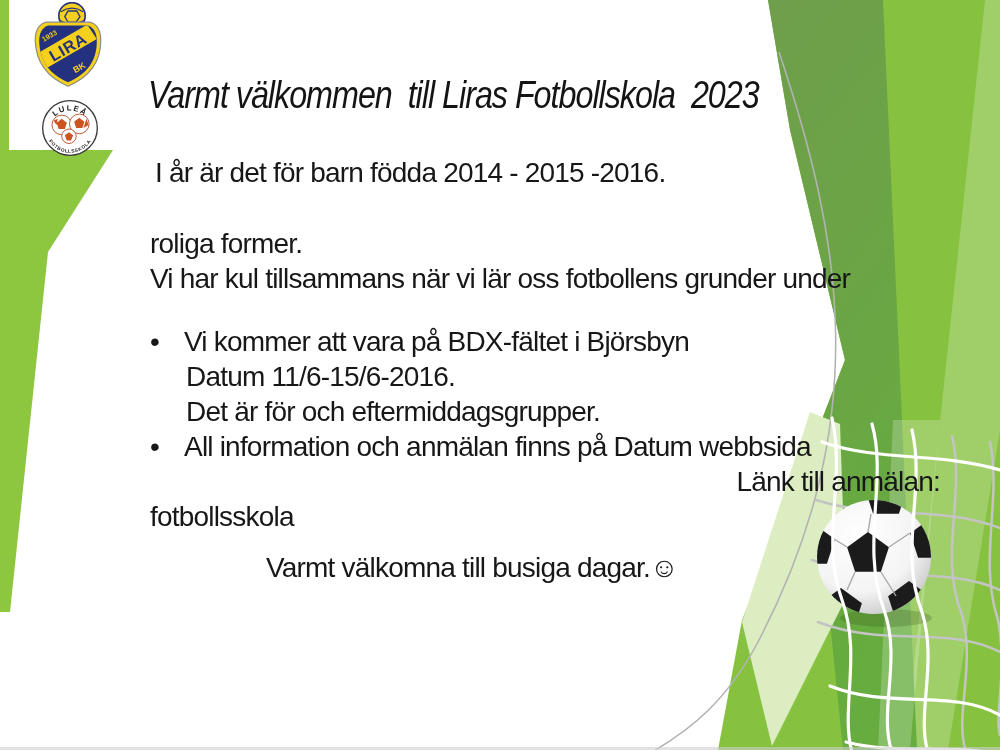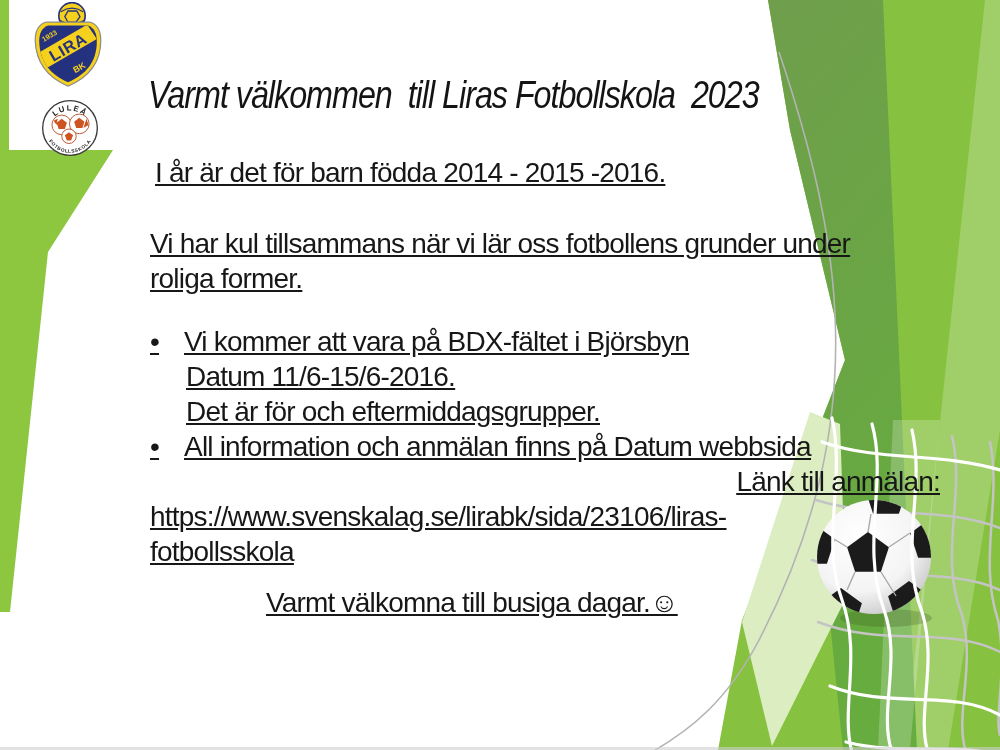--- a/index.html
+++ b/index.html
@@ -13,21 +13,21 @@
   .logo-school{left:37px;top:98px;width:66px;height:60px;}
   .title{
     position:absolute;left:148px;top:74px;
     font-size:38px;font-style:italic;font-weight:500;letter-spacing:-1.2px;
     white-space:pre;transform:scaleX(0.85);transform-origin:left top;color:#141414;
   }
   .textcol{
     position:absolute;left:150px;top:155px;width:790px;
     font-size:28px;line-height:35px;letter-spacing:-0.8px;color:#171717;
   }
-  .textcol div{white-space:nowrap;text-decoration:underline;}
+  .textcol div{white-space:nowrap;}
   .intro{padding-left:5px;}
   .paragraph{margin-top:36px;}
   .bullets{margin-top:28px;}
   .bullet-row{display:flex;}
   .bullet-marker{width:34px;flex:0 0 34px;}
   .sub{margin-left:36px;}
   .sub2{margin-left:32px;text-align:right;}
   .link-line{margin-left:0;}
   .closing{margin-top:16px;margin-left:116px;}
 </style>
@@ -154,38 +154,37 @@
     </g>
   </svg>
 
   <div class="title">Varmt välkommen  till Liras Fotbollskola  2023</div>
 
   <div class="textcol">
 
     <div class="intro">I år är det för barn födda 2014 - 2015 -2016.</div>
 
     <div class="paragraph">
+      <div>roliga former.</div>
       <div>Vi har kul tillsammans när vi lär oss fotbollens grunder under</div>
-      <div>roliga former.</div>
     </div>
 
     <div class="bullets">
       <div class="bullet-row">
         <span class="bullet-marker">•</span>
         <span>Vi kommer att vara på BDX-fältet i Björsbyn</span>
       </div>
       <div class="sub">Datum 11/6-15/6-2016.</div>
       <div class="sub">Det är för och eftermiddagsgrupper.</div>
 
       <div class="bullet-row">
         <span class="bullet-marker">•</span>
         <span>All information och anmälan finns på Datum webbsida</span>
       </div>
       <div class="sub2">Länk till anmälan:</div>
 
-      <div class="link-line">https://www.svenskalag.se/lirabk/sida/23106/liras-</div>
       <div class="link-line">fotbollsskola</div>
     </div>
 
     <div class="closing">Varmt välkomna till busiga dagar.☺</div>
   </div>
 
 </div>
 
 </body></html>

